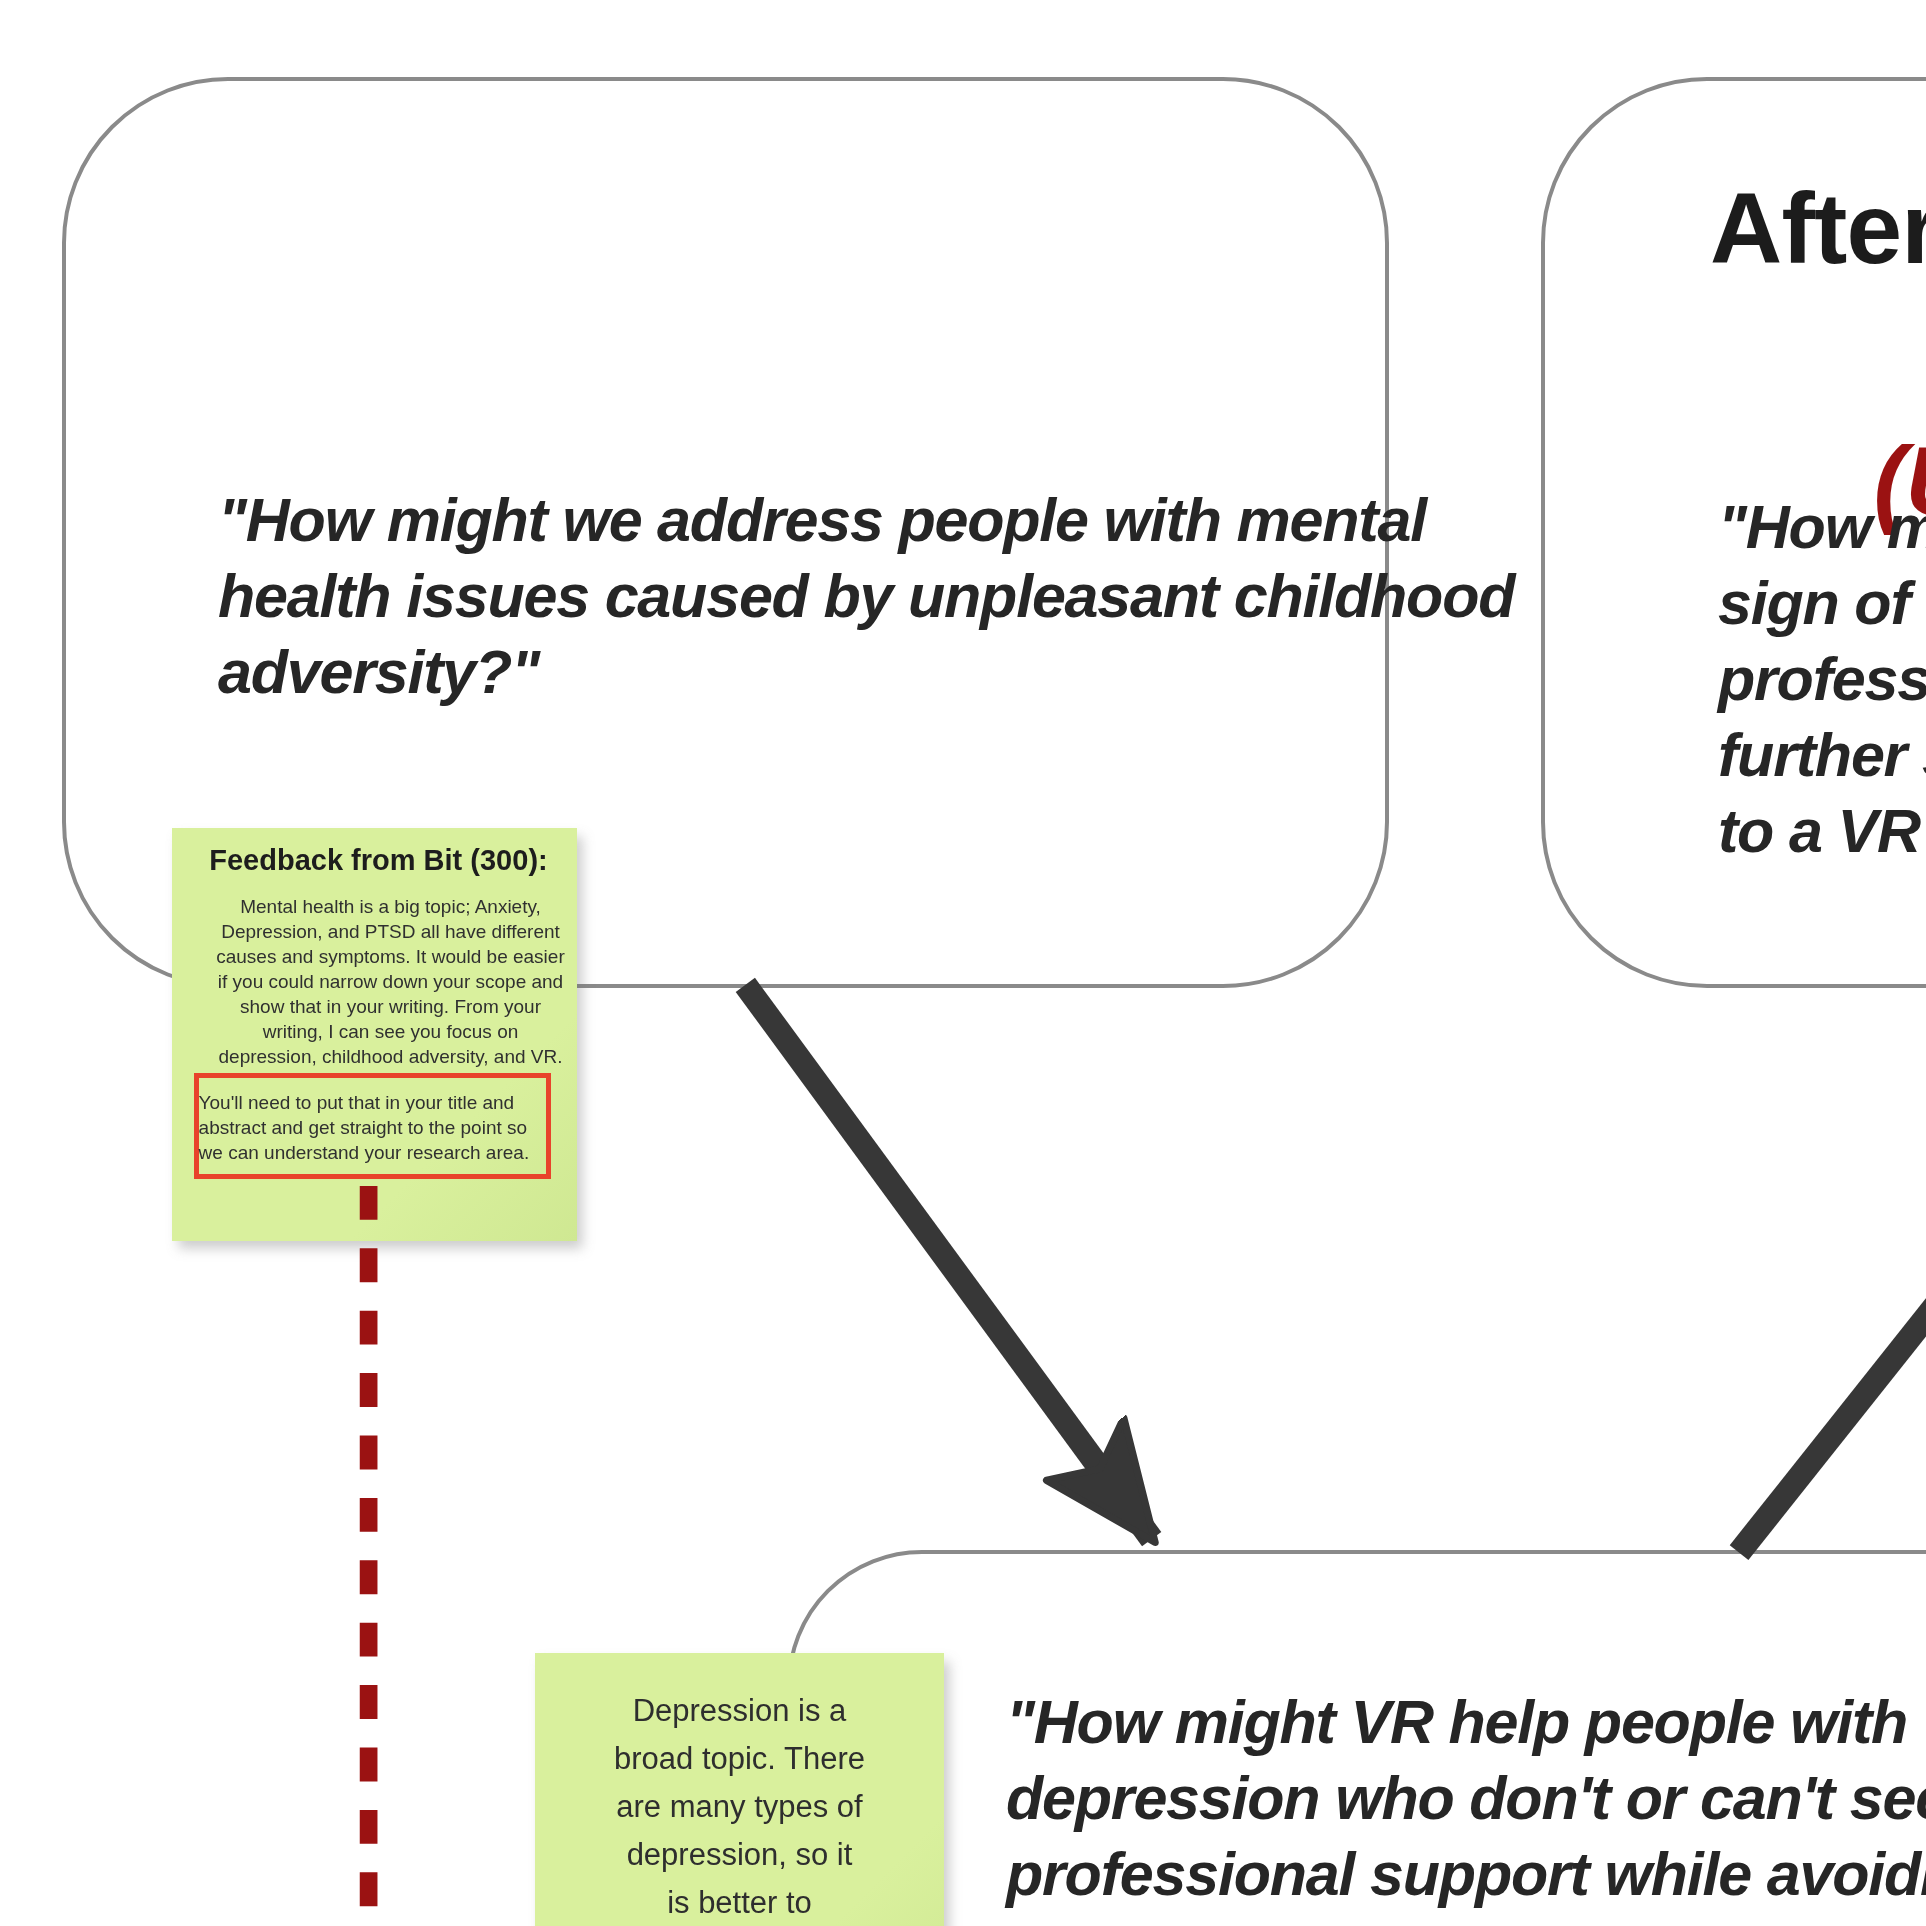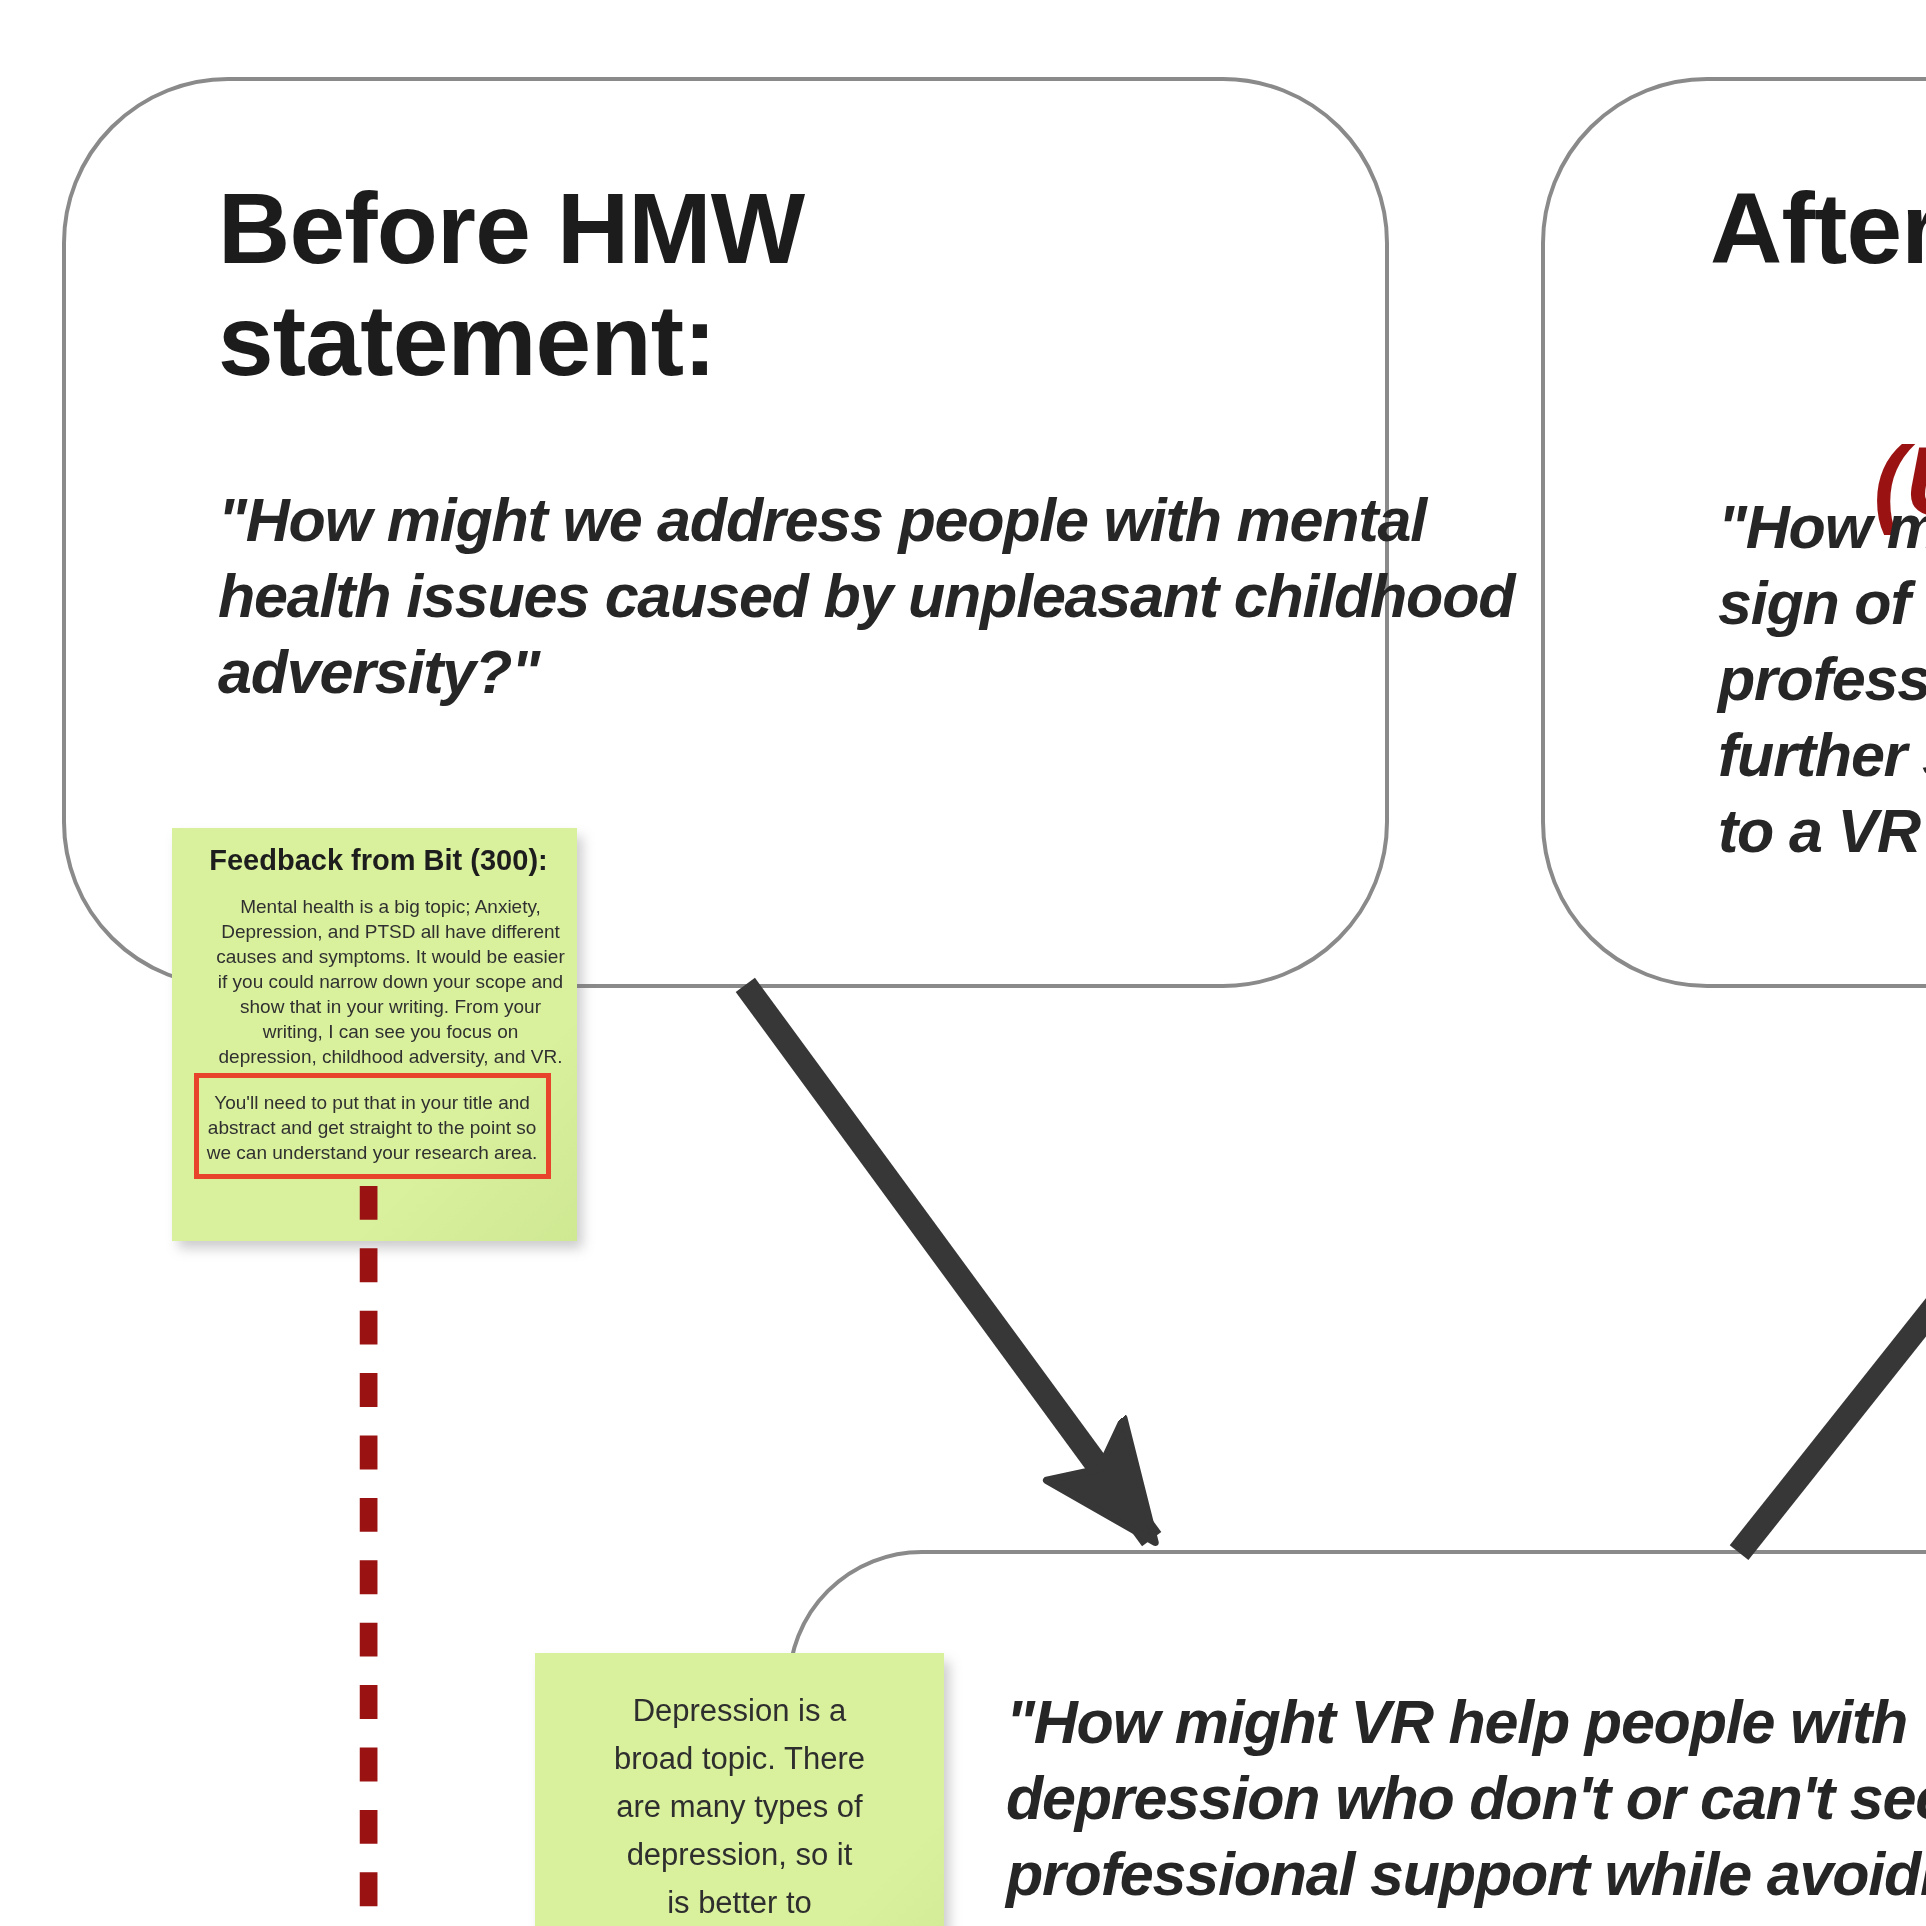--- a/index.html
+++ b/index.html
@@ -24,35 +24,33 @@
         box-shadow:6.2px 7.7px 11.6px rgba(110,110,110,0.35);box-sizing:border-box;z-index:5;}
   .note-feedback{left:172px;top:828px;width:405px;height:413px;}
   .note-depression{left:535px;top:1653px;width:409px;height:383px;}
 
   .note-title{position:absolute;left:4px;top:15.4px;width:100%;text-align:center;
               font-weight:bold;color:#1d1d1d;font-size:29px;line-height:35px;}
   .note-body{position:absolute;left:16px;top:66px;width:100%;text-align:center;
              color:#303030;font-size:19px;line-height:25px;white-space:pre;}
   .highlight-box{position:absolute;left:21.6px;top:245px;width:357px;height:106px;
                  border:5px solid #e8432b;box-sizing:border-box;}
-  .highlight-text{position:absolute;left:0;top:11.6px;width:100%;text-align:center;
+  .highlight-text{position:absolute;left:0;top:11.6px;width:100%;text-align:left;
                   color:#303030;font-size:19px;line-height:25.4px;white-space:pre;}
   .depression-text{position:absolute;left:0;top:34px;width:100%;text-align:center;
                    color:#2e2e2e;font-size:31px;line-height:48px;white-space:pre;}
 
   svg.overlay{position:absolute;left:0;top:0;z-index:8;pointer-events:none;}
 </style>
 </head>
 <body>
 
 <div class="canvas">
 
   <div class="bigbox box-before">
-    <div class="title" style="left:152px;top:91px;">Before HMW
-statement:</div>
     <div class="quote" style="left:152px;top:401px;">"How might we address people with mental
 health issues caused by unpleasant childhood
 adversity?"</div>
   </div>
 
   <div class="bigbox box-after">
     <div class="title" style="left:165px;top:91px;">After HMW statement</div>
     <div class="updated-line">
       <span class="updated-red">(Updated)</span>
     </div>

